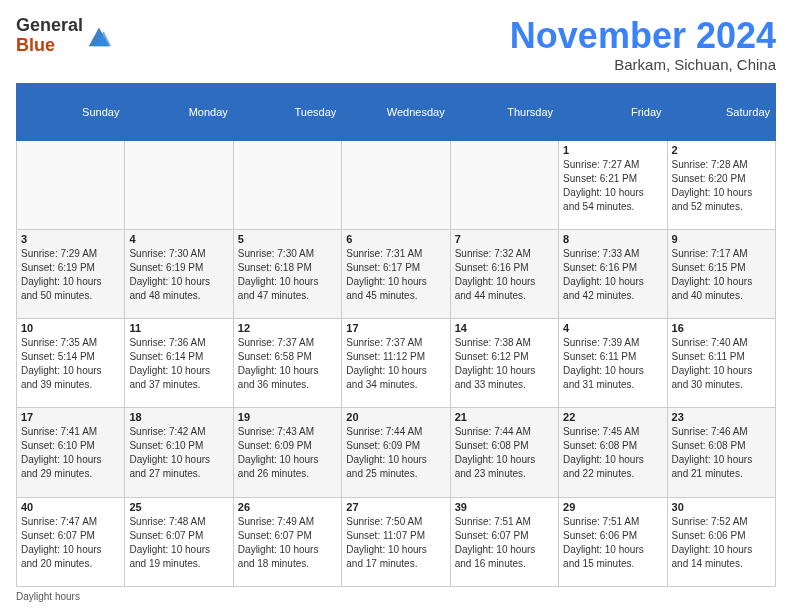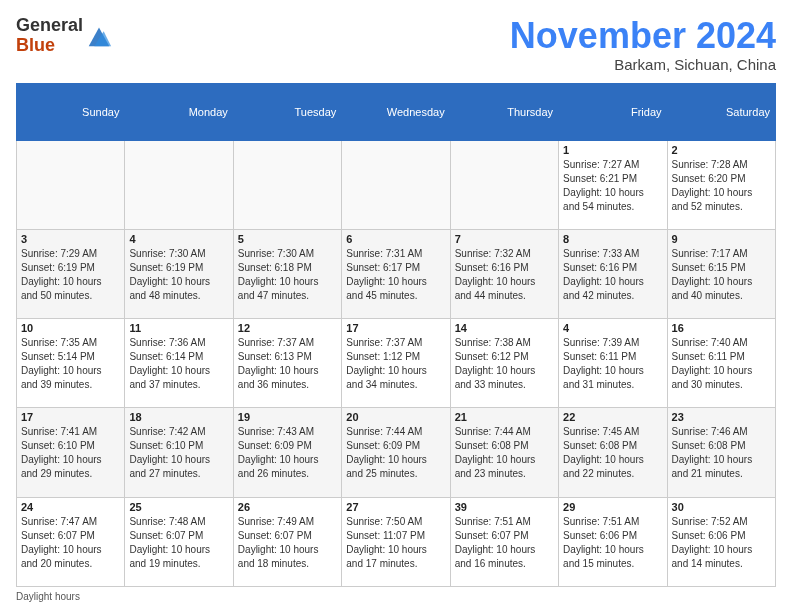--- a/index.html
+++ b/index.html
@@ -212,27 +212,27 @@
           </td>
           <td>
             <span class="day-num">11</span>
             <div class="day-info">Sunrise: 7:36 AM
 Sunset: 6:14 PM
 Daylight: 10 hours and 37 minutes.</div>
           </td>
           <td>
             <span class="day-num">12</span>
             <div class="day-info">Sunrise: 7:37 AM
-Sunset: 6:13 PM
+Sunset: 6:58 PM
 Daylight: 10 hours and 36 minutes.</div>
           </td>
           <td>
             <span class="day-num">17</span>
             <div class="day-info">Sunrise: 7:37 AM
-Sunset: 1:12 PM
+Sunset: 11:12 PM
 Daylight: 10 hours and 34 minutes.</div>
           </td>
           <td>
             <span class="day-num">14</span>
             <div class="day-info">Sunrise: 7:38 AM
 Sunset: 6:12 PM
 Daylight: 10 hours and 33 minutes.</div>
           </td>
           <td>
             <span class="day-num">4</span>
@@ -286,21 +286,21 @@
           </td>
           <td>
             <span class="day-num">23</span>
             <div class="day-info">Sunrise: 7:46 AM
 Sunset: 6:08 PM
 Daylight: 10 hours and 21 minutes.</div>
           </td>
         </tr>
         <tr>
           <td>
-            <span class="day-num">24</span>
+            <span class="day-num">40</span>
             <div class="day-info">Sunrise: 7:47 AM
 Sunset: 6:07 PM
 Daylight: 10 hours and 20 minutes.</div>
           </td>
           <td>
             <span class="day-num">25</span>
             <div class="day-info">Sunrise: 7:48 AM
 Sunset: 6:07 PM
 Daylight: 10 hours and 19 minutes.</div>
           </td>

